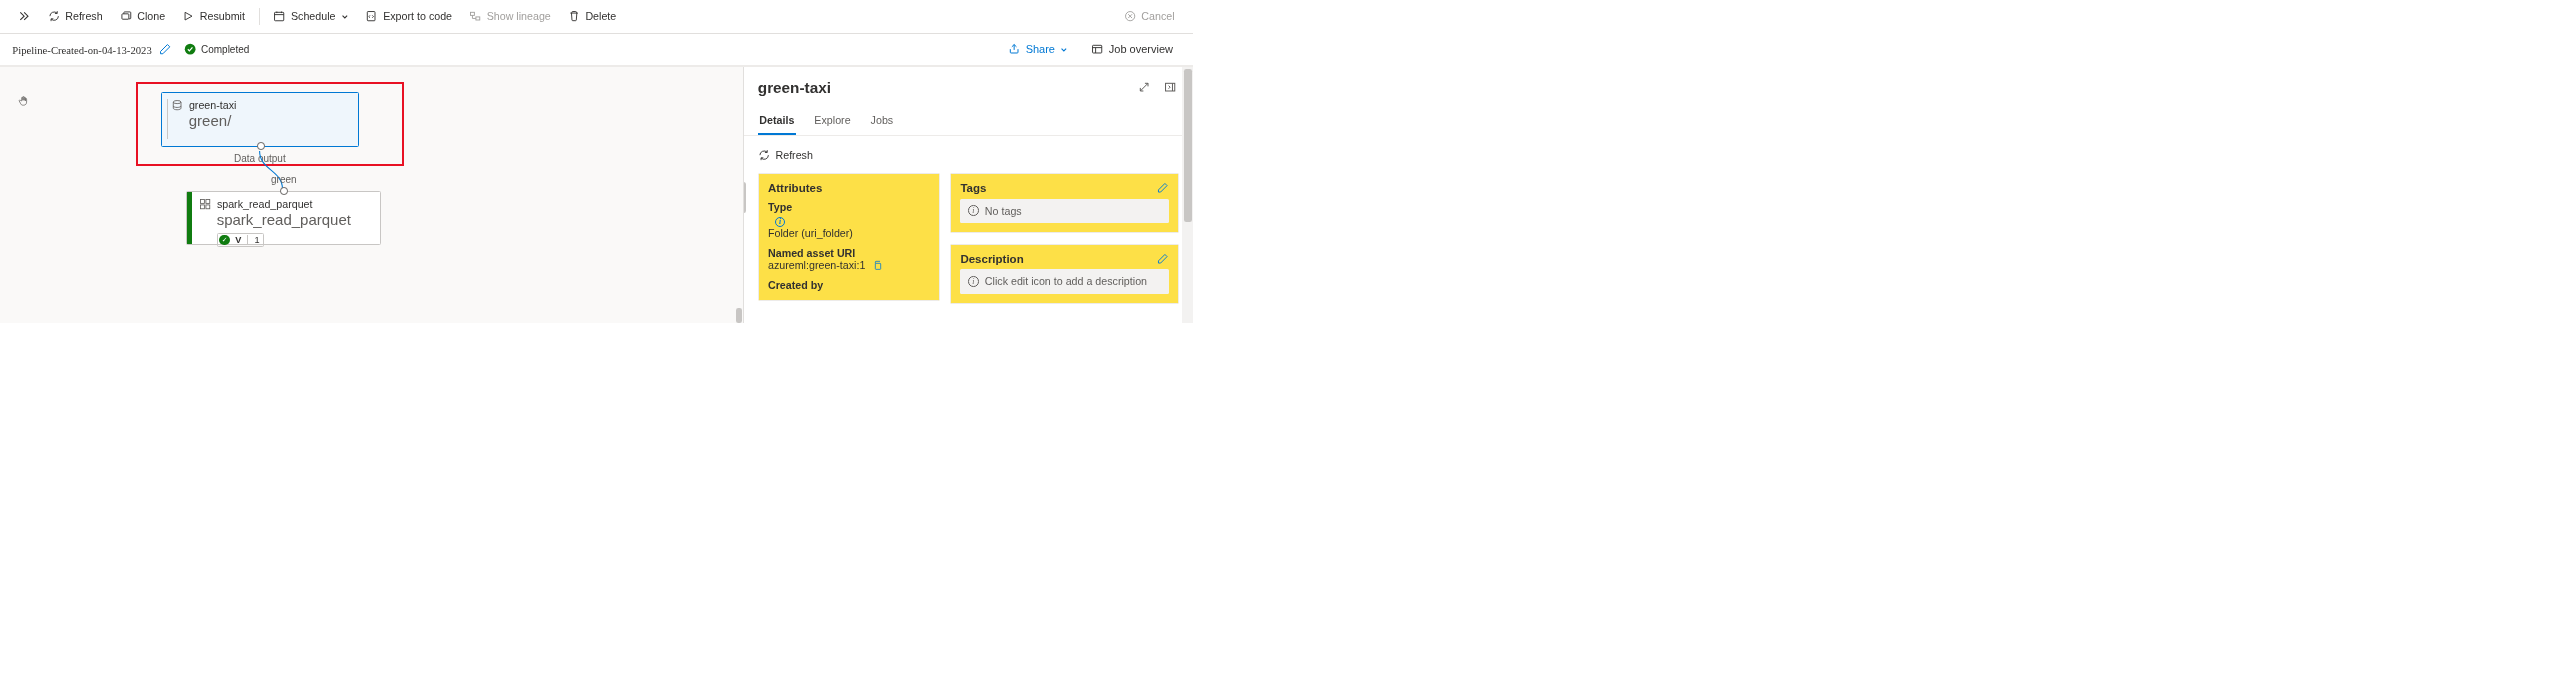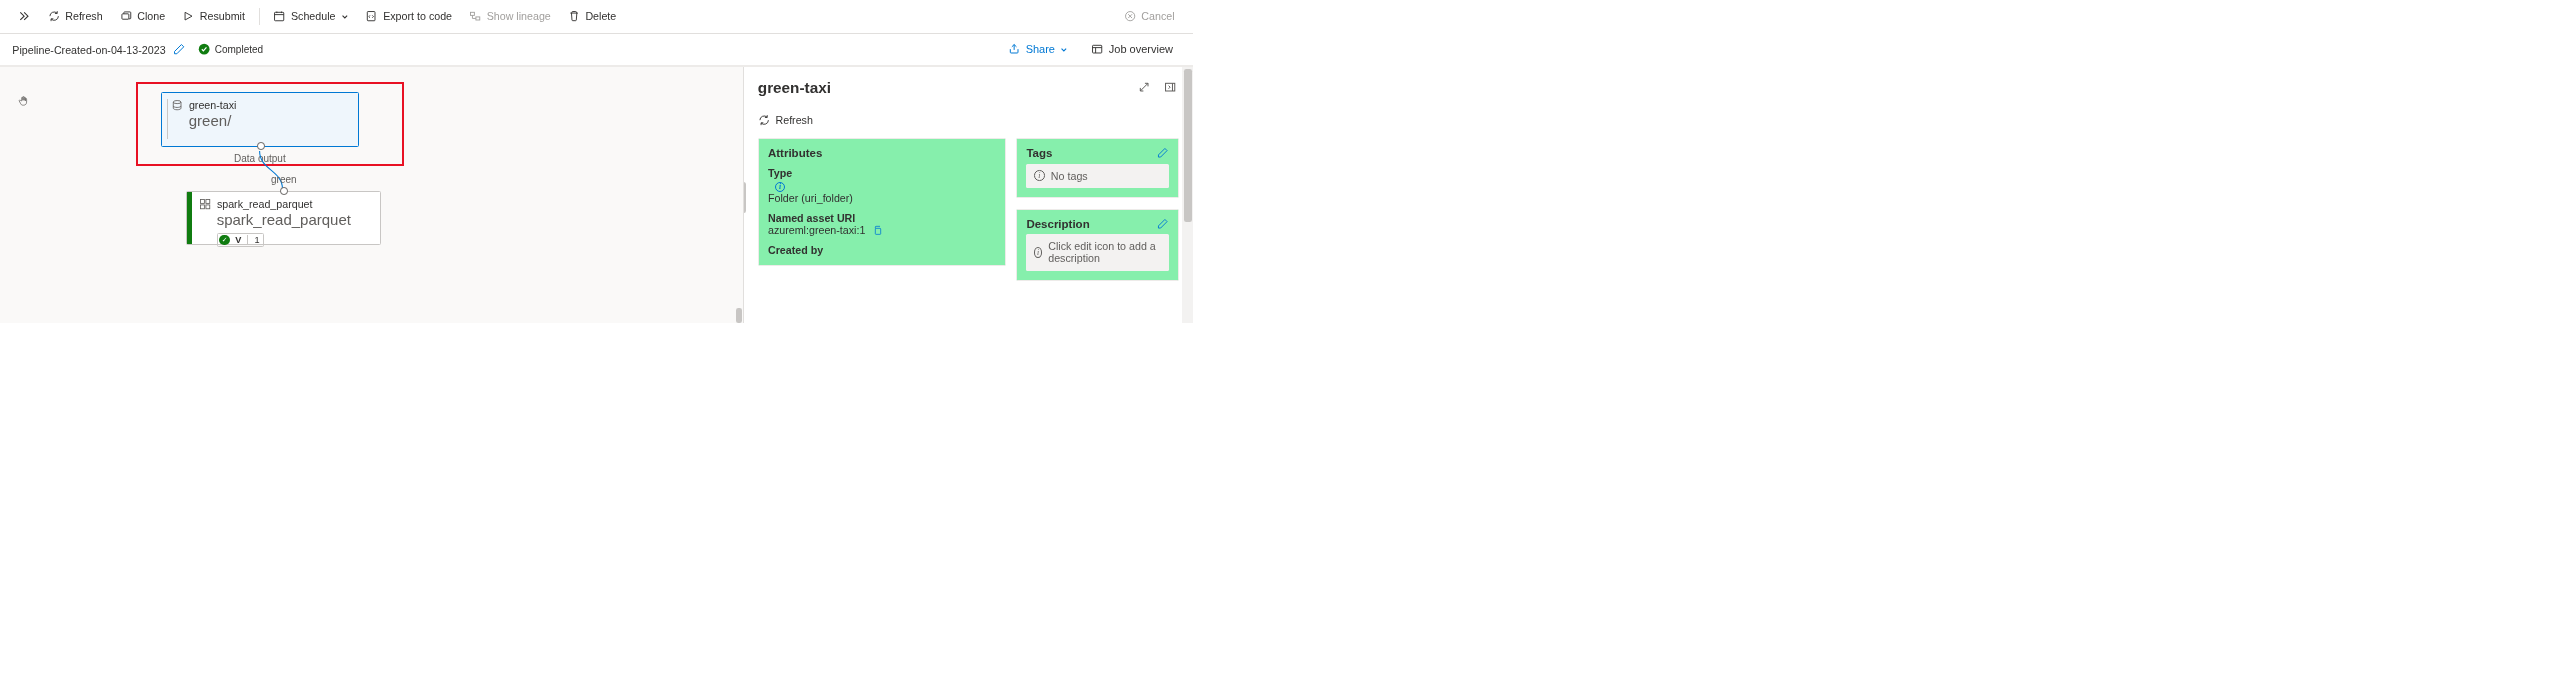--- a/index.html
+++ b/index.html
@@ -4,21 +4,21 @@
 <style>
   * { box-sizing: border-box; margin: 0; padding: 0; font-family: "Segoe UI", -apple-system, BlinkMacSystemFont, sans-serif; }
   body { background: #fff; color: #323130; font-size: 10.7px; width: 1193px; }
   .toolbar { display: flex; align-items: center; height: 34px; padding: 0 10.7px; border-bottom: 0.8px solid #e1dfdd; gap: 1.5px; }
   .tb-btn { display: inline-flex; align-items: center; gap: 5.4px; padding: 4.6px 7.7px; background: transparent; border: none; border-radius: 1.5px; cursor: pointer; font-size: 10.7px; color: #323130; }
   .tb-btn.disabled { color: #a19f9d; cursor: default; }
   .tb-sep { width: 0.8px; height: 17px; background: #e1dfdd; margin: 0 4.6px; }
   .tb-spacer { flex: 1; }
   .ico { display: inline-flex; align-items: center; justify-content: center; width: 12.3px; height: 12.3px; }
   .subheader { display: flex; align-items: center; height: 32px; padding: 0 12.3px; border-bottom: 0.8px solid #edebe9; gap: 7.7px; }
-  .pipeline-name { font-size: 10.7px; color: #323130; }
+  .pipeline-name { font-size: 10.7px; color: #323130; font-family: Liberation Serif, serif; }
   .status-chip { display: inline-flex; align-items: center; gap: 4.6px; font-size: 10px; color: #323130; margin-left: 4.6px; }
   .edit-icon { color: #0078d4; cursor: pointer; }
   .sub-spacer { flex: 1; }
   .sub-btn { display: inline-flex; align-items: center; gap: 5.4px; padding: 4.6px 7.7px; background: transparent; border: none; font-size: 11px; color: #0078d4; cursor: pointer; }
   .sub-btn .ico { color: #0078d4; }
   .sub-btn.plain { color: #323130; }
   .sub-btn.plain .ico { color: #323130; }
   .workspace { position: relative; display: flex; height: 257px; background: #faf9f8; border-top: 0.8px solid #edebe9; overflow: hidden; }
   .canvas { position: relative; flex: 1; overflow: hidden; }
   .hand-cursor { position: absolute; left: 18.4px; top: 27.6px; color: #605e5c; }
@@ -44,22 +44,22 @@
   .sp-header { display: flex; align-items: center; padding: 10.7px 13.8px 3.1px 13.8px; gap: 7.7px; }
   .sp-title { font-size: 15.3px; font-weight: 600; flex: 1; }
   .sp-head-ico { color: #605e5c; cursor: pointer; padding: 3.1px; }
   .sp-tabs { display: flex; gap: 17px; padding: 7.7px 13.8px 0 13.8px; border-bottom: 0.8px solid #edebe9; }
   .sp-tab { padding: 4.6px 1.5px 7.7px 1.5px; font-size: 10.7px; color: #605e5c; cursor: pointer; border-bottom: 2.3px solid transparent; }
   .sp-tab.active { color: #323130; font-weight: 600; border-bottom-color: #0078d4; }
   .sp-refresh-row { padding: 7.7px 13.8px; }
   .sp-body { display: flex; gap: 10.7px; padding: 0 13.8px 10.7px 13.8px; }
   .sp-col { display: flex; flex-direction: column; gap: 10.7px; }
   .sp-col.left { flex: 1; }
-  .sp-col.right { width: 163px; }
-  .card { border: 0.8px solid #edebe9; border-radius: 1.5px; background: #86efac; }
+  .sp-col.right { width: 229px; }
+  .card { border: 0.8px solid #edebe9; border-radius: 1.5px; background: #fde047; }
   .card-h { display: flex; align-items: center; justify-content: space-between; padding: 7.7px 9.2px 4.6px 9.2px; font-weight: 600; font-size: 11.5px; }
   .card-b { padding: 3.1px 9.2px 9.2px 9.2px; font-size: 10.7px; }
   .attr-label { font-weight: 600; font-size: 10.7px; display: inline-flex; align-items: center; gap: 3.1px; flex-direction: column; }
   .attr-val { font-size: 10.7px; color: #323130; margin-bottom: 7.7px; }
   .uri-row { display: flex; align-items: center; gap: 6px; font-size: 10.7px; }
   .info-dot { display: inline-flex; align-items: center; justify-content: center; width: 10.7px; height: 10.7px; border-radius: 50%; border: 0.8px solid #0078d4; color: #0078d4; font-size: 7.7px; font-style: italic; font-family: Georgia, serif; }
   .placeholder-bar { background: #f3f2f1; padding: 6.1px 7.7px; display: flex; align-items: center; gap: 6.1px; color: #605e5c; font-size: 10.7px; border-radius: 1.5px; }
   .edit-pencil { color: #0078d4; cursor: pointer; }
   .resize-pill { position: absolute; left: -3.1px; top: 115px; width: 5.4px; height: 31px; background: #c8c6c4; border-radius: 2.3px; }
   .sp-scroll { position: absolute; right: 0; top: 0; bottom: 0; width: 10.7px; background: #f3f2f1; }
@@ -265,20 +265,25 @@
           </svg>
       </span>
       <span class="sp-head-ico">
         <svg viewBox="0 0 16 16" width="12.3" height="12.3" stroke="currentColor" stroke-width="1.3" fill="none">
             <rect x="2" y="3" width="12" height="10"></rect>
             <path d="M11 3v10M6 6l2 2-2 2"></path>
           </svg>
       </span>
     </div>
 
+    <div class="sp-tabs">
+      <div class="sp-tab active"><span>Details</span></div>
+      <div class="sp-tab"><span>Explore</span></div>
+      <div class="sp-tab"><span>Jobs</span></div>
+    </div>
 
     <div class="sp-refresh-row">
       <button class="tb-btn" style="padding-left:0">
         <span class="ico">
           <svg viewBox="0 0 16 16" width="12.3" height="12.3" stroke="currentColor" stroke-width="1.2" fill="none">
               <path d="M2.5 8a5.5 5.5 0 0 1 9.3-3.9M13.5 8a5.5 5.5 0 0 1-9.3 3.9M12 1.5v3h-3M4 14.5v-3h3"></path>
             </svg>
         </span>
         <span>Refresh</span>
       </button>

